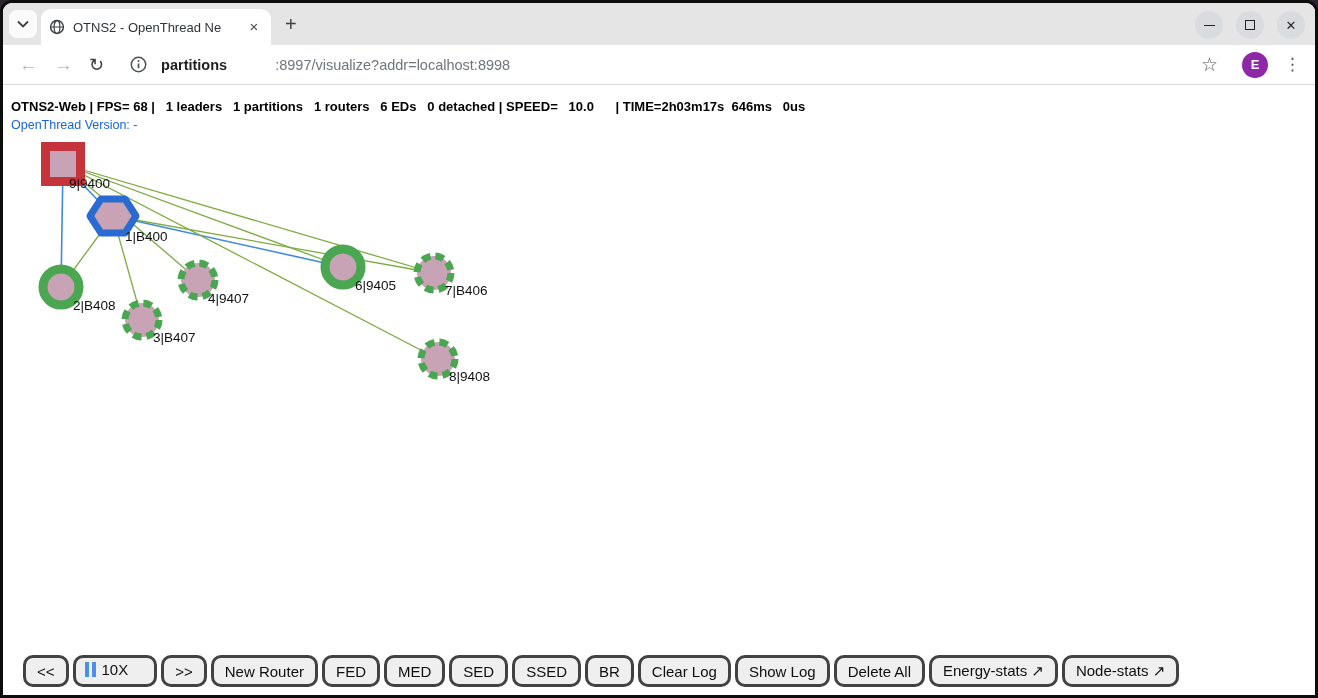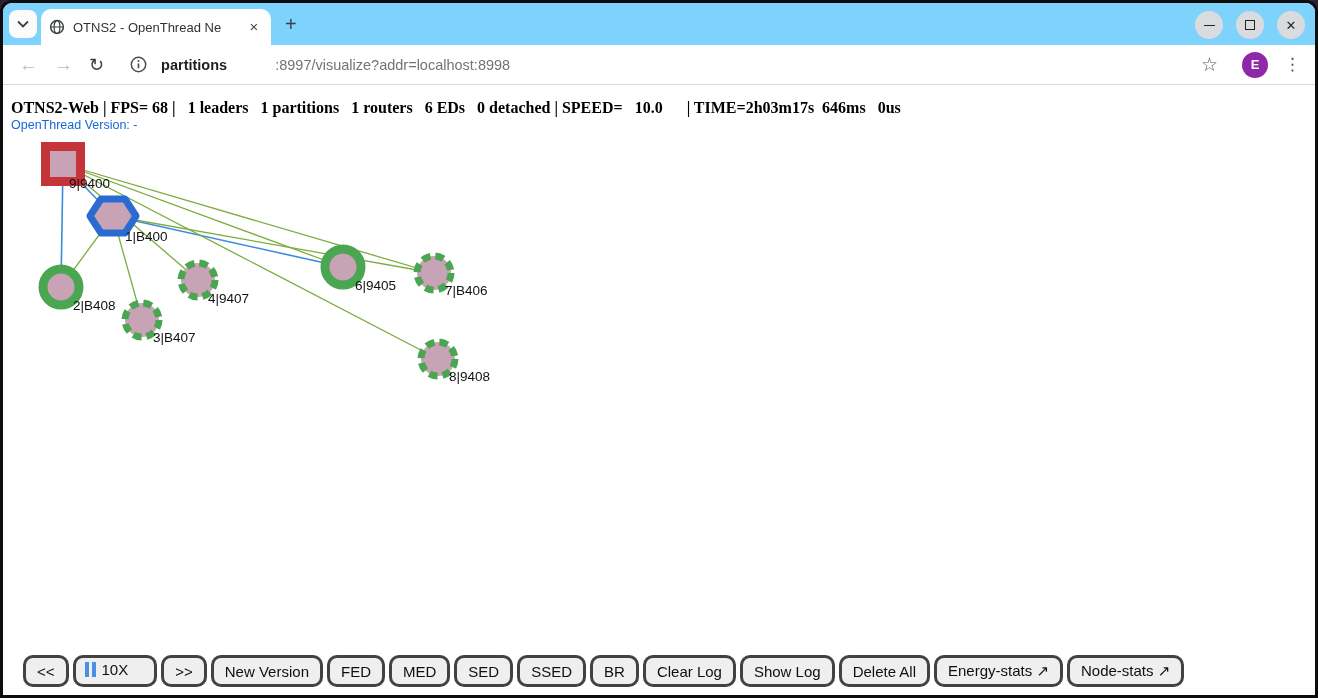--- a/index.html
+++ b/index.html
@@ -3,21 +3,21 @@
 <meta charset="utf-8">
 <style>
   * { margin:0; padding:0; box-sizing:border-box; }
   html,body { width:1318px; height:698px; overflow:hidden; }
   body { background:#2d2231; font-family:"Liberation Sans", sans-serif; position:relative; }
 
   .window { position:absolute; inset:0; background:#fff; border:3px solid #0d0d0d;
             border-radius:12px 12px 0 0; overflow:hidden; }
 
   
-  .tabstrip { height:42px; background:#7dd3fc; display:flex; align-items:flex-end; position:relative; }
+  .tabstrip { height:42px; background:#e5e5e5; display:flex; align-items:flex-end; position:relative; }
   .chevron-btn { width:28px; height:28px; background:#fbfbfc; border-radius:8px; margin:0 0 7px 6px;
                  display:flex; align-items:center; justify-content:center; cursor:pointer; }
   .tab { width:230px; height:36px; background:#fff; border-radius:10px 10px 0 0; margin-left:4px;
          display:flex; align-items:center; padding:0 8px; position:relative; }
   .tab-title { font-size:13px; color:#2f3337; margin-left:8px; white-space:nowrap; overflow:hidden;
                width:160px; }
   .tab-close { margin-left:auto; font-size:15px; color:#45494d; width:18px; height:18px; line-height:17px;
                text-align:center; border-radius:50%; cursor:pointer; }
   .newtab { font-size:20px; color:#3c4043; margin:0 0 9px 14px; cursor:pointer; }
   .win-controls { position:absolute; right:10px; top:8px; display:flex; gap:13px; }
@@ -36,22 +36,22 @@
   .url .host { color:#1d1f21; font-weight:700; }
   .url .rest { color:#70757b;padding-left:48px; }
   .tb-right { margin-left:auto; display:flex; align-items:center; }
   .star { font-size:19px; color:#50555a; cursor:pointer; }
   .avatar { width:26px; height:26px; border-radius:50%; background:#8e27a8; color:#fff; font-size:13px;
             font-weight:700; display:flex; align-items:center; justify-content:center; margin-left:24px; cursor:pointer; }
   .dots { font-size:17px; color:#4d5155; margin:0 14px 0 16px; cursor:pointer; }
 
   
   .content { position:relative; background:#fff; height:608px; }
-  .status-line { position:absolute; left:8px; top:14px; font-family:Liberation Serif, serif;
-                 font-weight:700; font-size:16px; color:#000; white-space:pre; }
+  .status-line { position:absolute; left:8px; top:14px; font-family:Liberation Sans, sans-serif;
+                 font-weight:700; font-size:13px; color:#000; white-space:pre; }
   .version-line { position:absolute; left:8px; top:33px; font-size:12.5px; color:#1766d9; cursor:pointer; }
   .network-canvas { position:absolute; left:0; top:0; }
   .network-canvas text { font-family:"Liberation Sans", sans-serif; }
 
   
   .actionbar { position:absolute; left:20px; bottom:8px; display:flex; gap:4px; align-items:stretch; }
   .abtn { border:3px solid #424242; border-radius:10px; background:#efefef; color:#0f0f0f;
           font-family:"Liberation Sans", sans-serif; font-size:15px; padding:4px 11px; cursor:pointer;
           display:flex; align-items:center; white-space:nowrap; }
   .abtn-speed { padding:1px 26px 4px 9px; }
@@ -145,21 +145,21 @@
   <div class="actionbar">
     <button class="abtn">&lt;&lt;</button>
     <button class="abtn abtn-speed">
       <span class="pause-ico">
           <i></i>
           <i></i>
         </span>
       <span>10X</span>
     </button>
     <button class="abtn">&gt;&gt;</button>
-    <button class="abtn">New Version</button>
+    <button class="abtn">New Router</button>
     <button class="abtn">FED</button>
     <button class="abtn">MED</button>
     <button class="abtn">SED</button>
     <button class="abtn">SSED</button>
     <button class="abtn">BR</button>
     <button class="abtn">Clear Log</button>
     <button class="abtn">Show Log</button>
     <button class="abtn">Delete All</button>
     <button class="abtn">Energy-stats ↗</button>
     <button class="abtn">Node-stats ↗</button>

